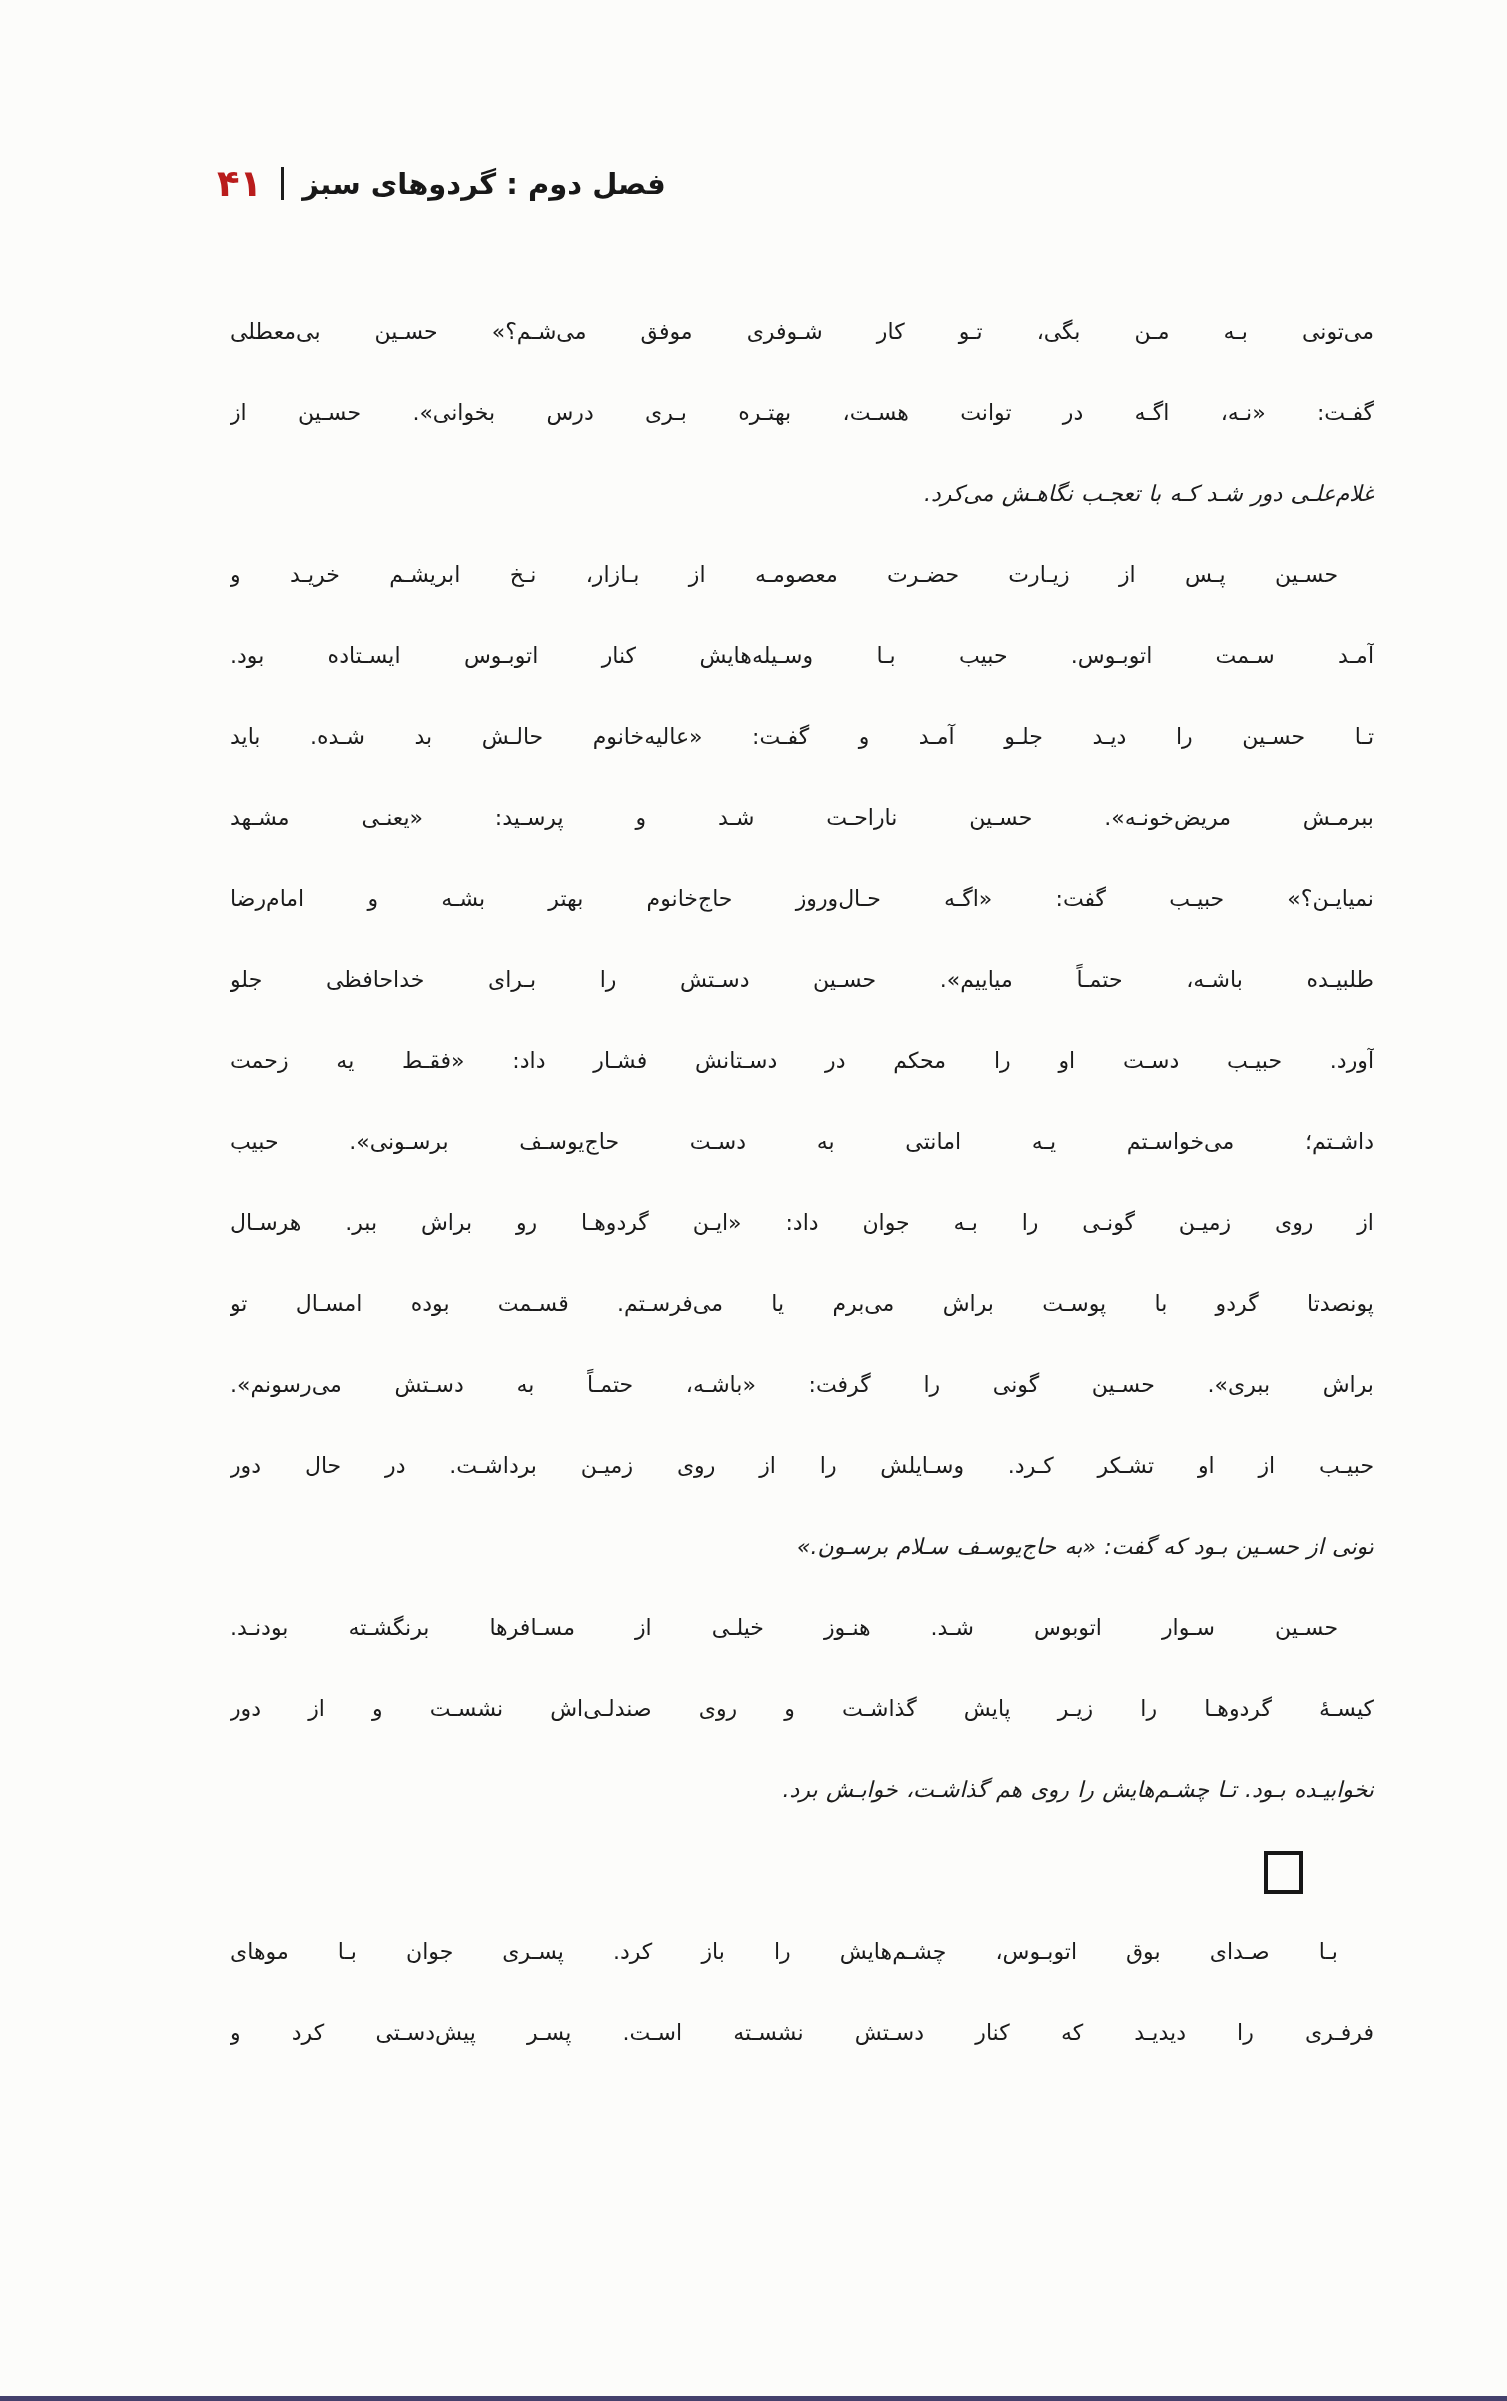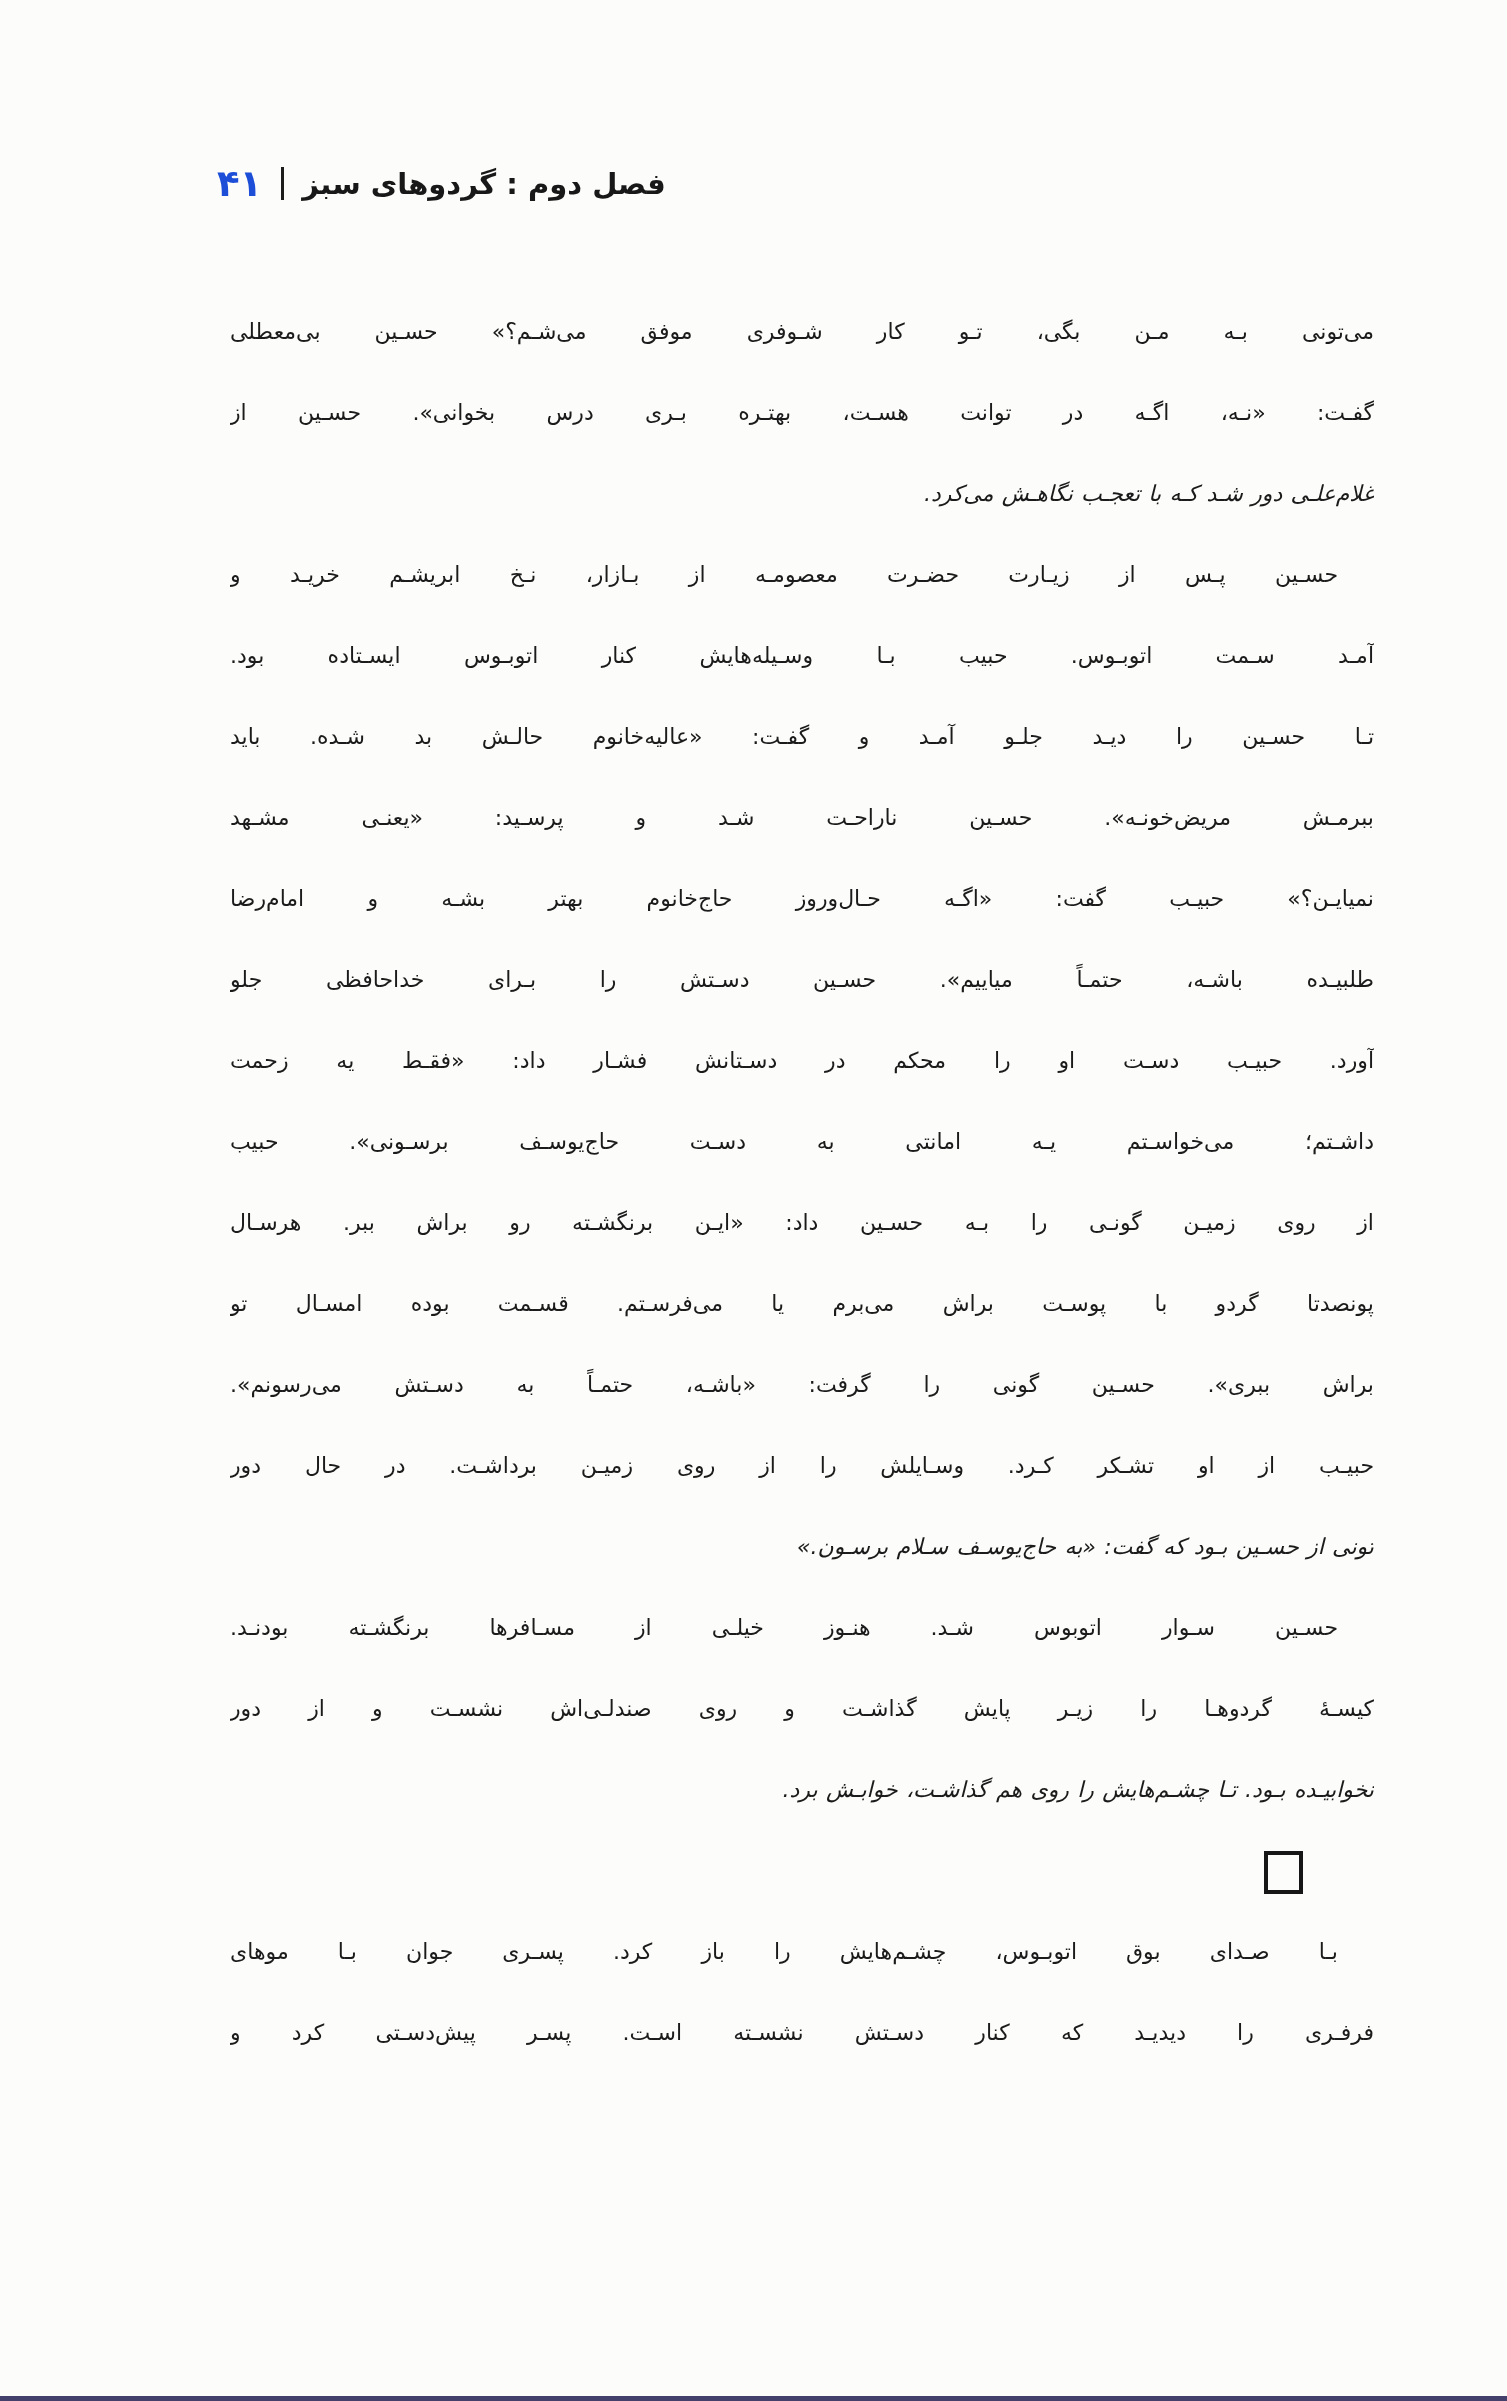--- a/index.html
+++ b/index.html
@@ -28,21 +28,21 @@
     color:#181818;
     text-align:right;
   }
   .head-bar {
     width:3.3px; height:33px;
     background:#1c1c1c;
   }
   .folio {
     font-size:37px;
     font-weight:700;
-    color:#1d4ed8;
+    color:#b91c1c;
     line-height:1;
   }
   
   .text-block {
     position:absolute;
     top:291px;
     left:230px; right:133px;
     direction:rtl;
     font-size:22px;
     line-height:81px;
@@ -97,21 +97,21 @@
       <div class="line">گفـت: «نـه، اگـه در توانت هسـت، بهتـره بـری درس بخوانی». حسـین از</div>
       <div class="line endline">غلام‌علـی دور شـد کـه با تعجـب نگاهـش می‌کرد.</div>
       <div class="line indent">حسـین پـس از زیـارت حضـرت معصومـه از بـازار، نـخ ابریشـم خریـد و</div>
       <div class="line">آمـد سـمت اتوبـوس. حبیب بـا وسـیله‌هایش کنار اتوبـوس ایسـتاده بود.</div>
       <div class="line">تـا حسـین را دیـد جلـو آمـد و گفـت: «عالیه‌خانوم حالـش بد شـده. باید</div>
       <div class="line">ببرمـش مریض‌خونـه». حسـین ناراحـت شـد و پرسـید: «یعنـی مشـهد</div>
       <div class="line">نمیایـن؟» حبیـب گفت: «اگـه حـال‌وروز حاج‌خانوم بهتر بشـه و امام‌رضا</div>
       <div class="line">طلبیـده باشـه، حتمـاً میاییم». حسـین دسـتش را بـرای خداحافظی جلو</div>
       <div class="line">آورد. حبیـب دسـت او را محکم در دسـتانش فشـار داد: «فقـط یه زحمت</div>
       <div class="line">داشـتم؛ می‌خواسـتم یـه امانتی به دسـت حاج‌یوسـف برسـونی». حبیب</div>
-      <div class="line">از روی زمیـن گونـی را بـه حسـین داد: «ایـن برنگشـته رو براش ببر. هرسـال</div>
+      <div class="line">از روی زمیـن گونـی را بـه جوان داد: «ایـن گردوهـا رو براش ببر. هرسـال</div>
       <div class="line">پونصدتا گردو با پوسـت براش می‌برم یا می‌فرسـتم. قسـمت بوده امسـال تو</div>
       <div class="line">براش ببری». حسـین گونی را گرفت: «باشـه، حتمـاً به دسـتش می‌رسونم».</div>
       <div class="line">حبیـب از او تشـکر کـرد. وسـایلش را از روی زمیـن برداشـت. در حال دور</div>
       <div class="line endline">تونی از حسـین بـود که گفت: «به حاج‌یوسـف سـلام برسـون.»</div>
       <div class="line indent">حسـین سـوار اتوبوس شـد. هنـوز خیلـی از مسـافرها برنگشـته بودنـد.</div>
       <div class="line">کیسـهٔ گردوهـا را زیـر پایش گذاشـت و روی صندلـی‌اش نشسـت و از دور</div>
       <div class="line endline">نخوابیـده بـود. تـا چشـم‌هایش را روی هم گذاشـت، خوابـش برد.</div>
       <div class="divider-line">
         <div class="section-square"></div>
       </div>

